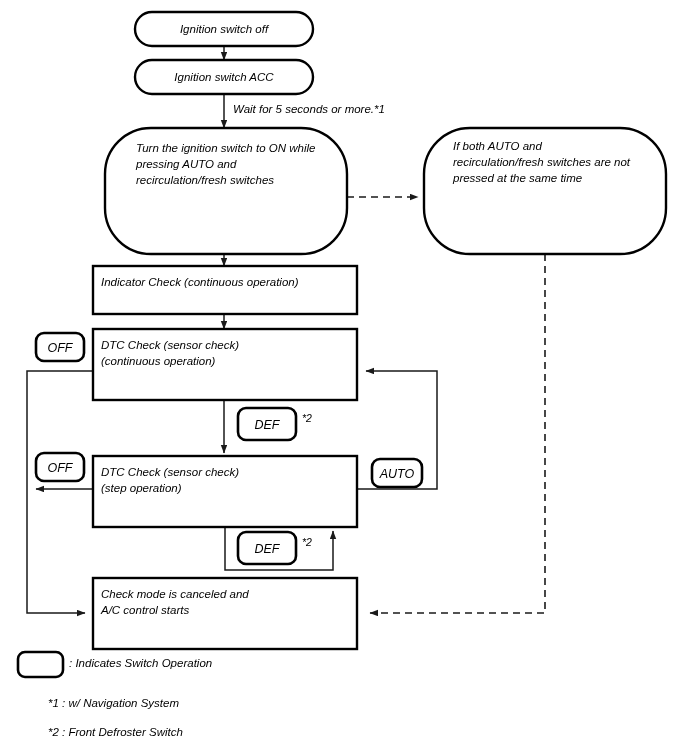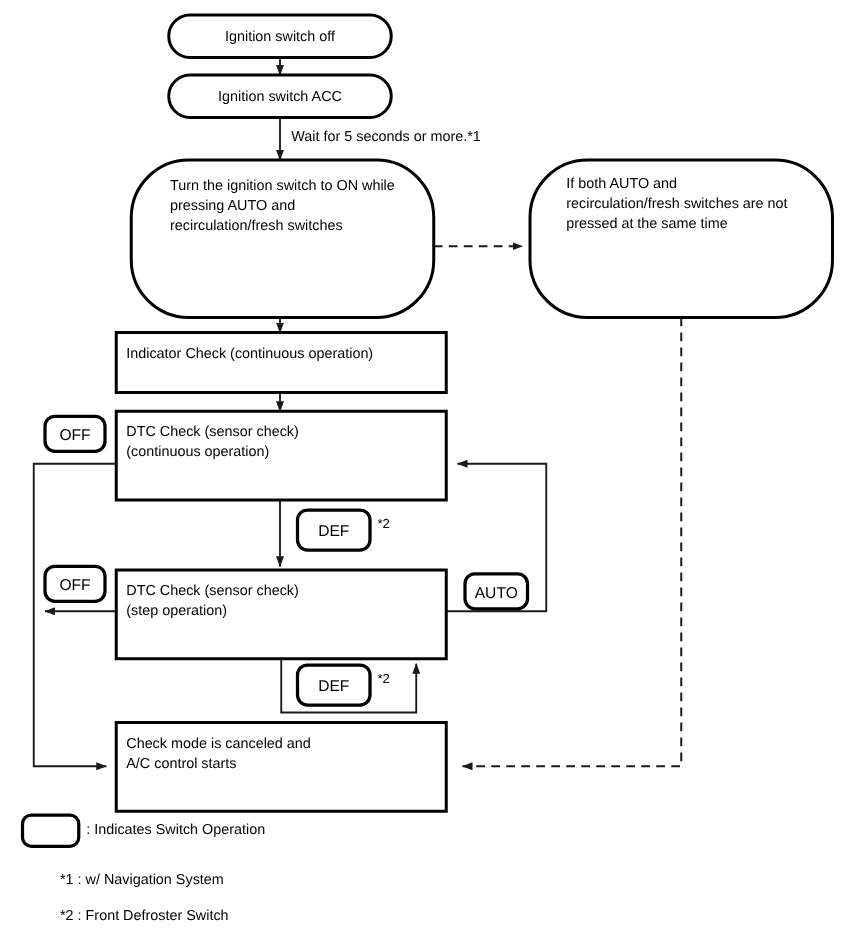--- a/index.html
+++ b/index.html
@@ -11,20 +11,21 @@
     width: 688px;
     height: 755px;
     font-family: "Liberation Sans", sans-serif;
     color: #000000;
     overflow: hidden;
   }
   #flow-root {
     position: relative;
     width: 688px;
     height: 755px;
+    font-style: italic;
   }
   svg#flow-svg {
     position: absolute;
     left: 0;
     top: 0;
     width: 688px;
     height: 755px;
     display: block;
   }
   .node-shape {

